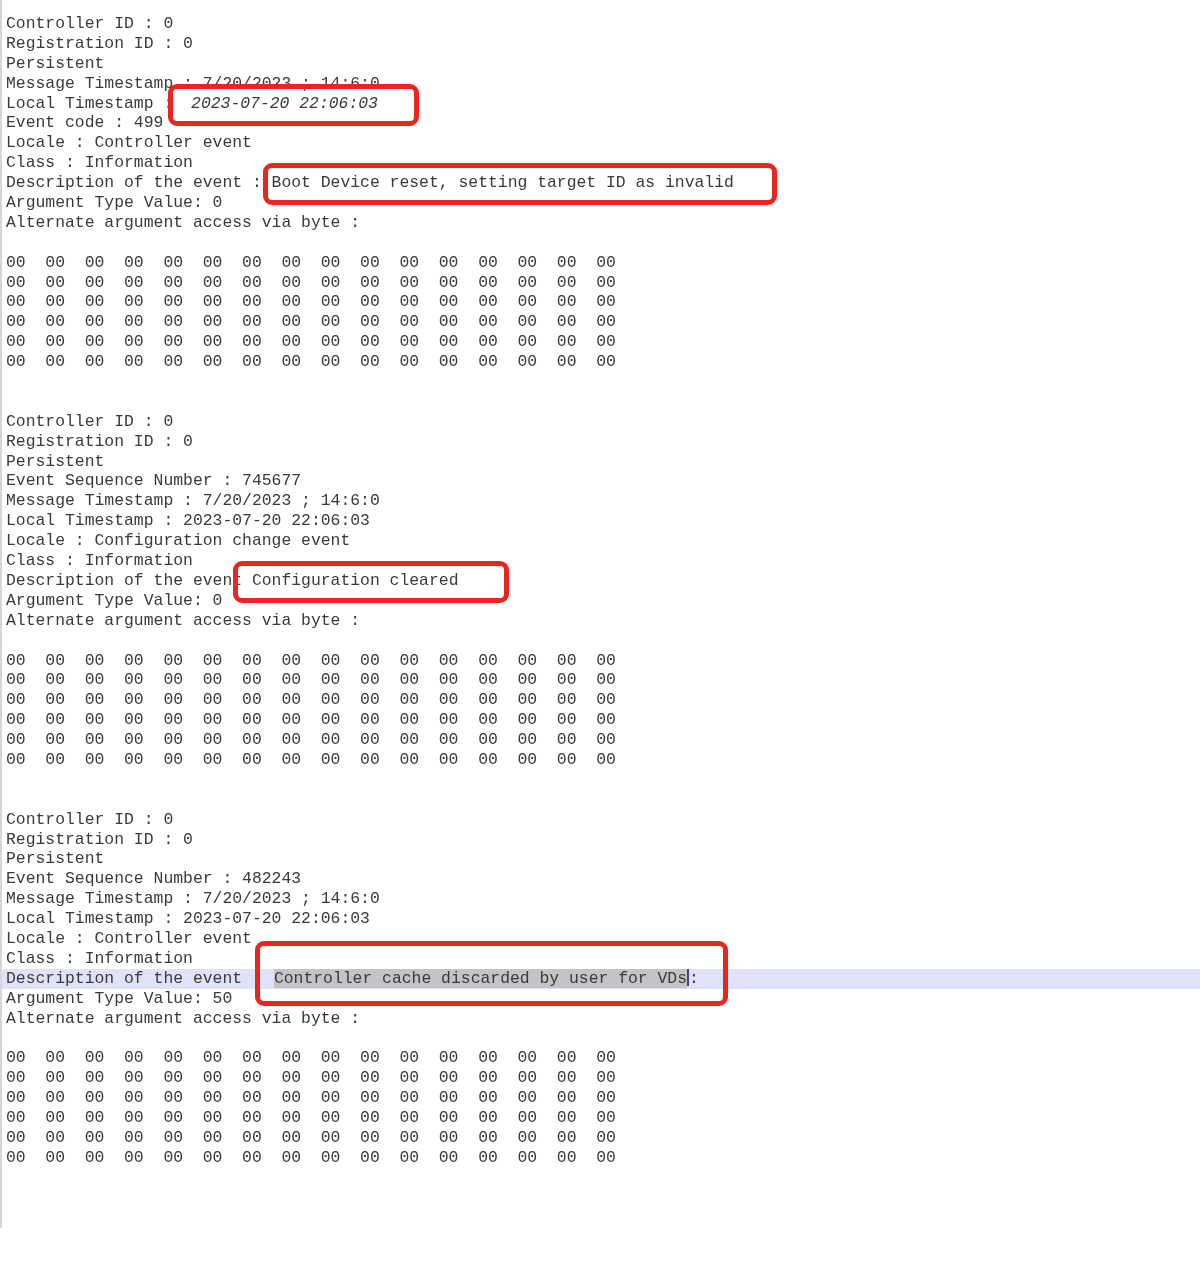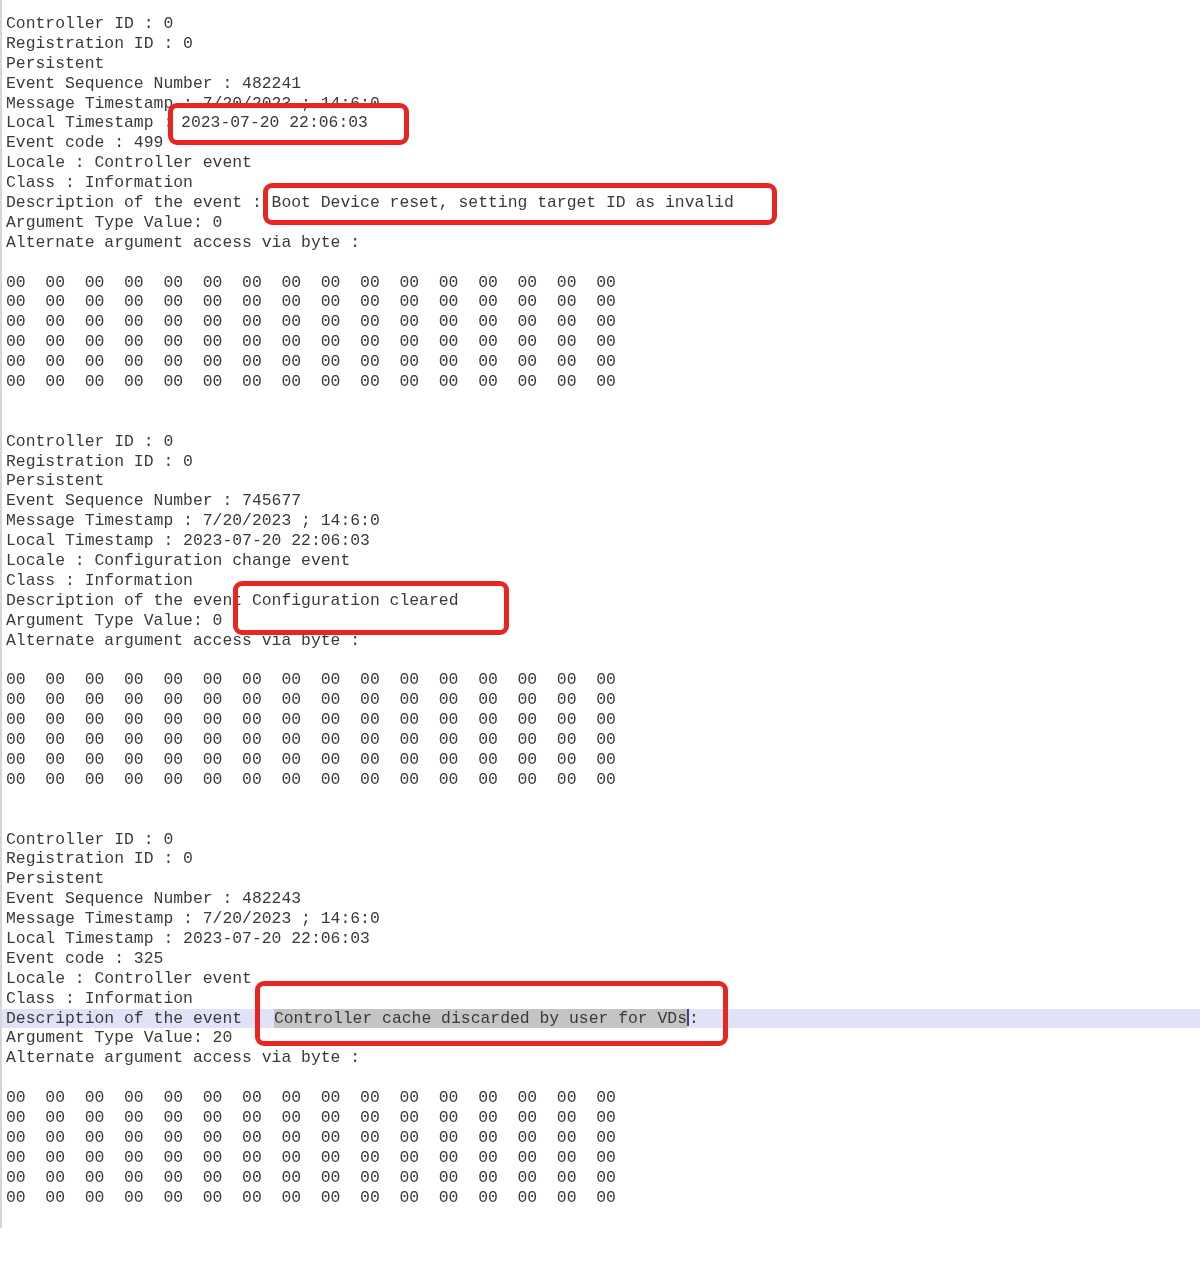--- a/index.html
+++ b/index.html
@@ -27,40 +27,39 @@
     overflow:visible;
   }
   .line.hl{ background:var(--hl,#e0e2f8); }
   .sel{ background:var(--sel,#c4c4c4); }
   .rb{
     border:5px solid var(--red,#e8251e);
     border-radius:9px;
     position:relative;
     display:inline;
   }
-  .rb1{ padding:5px 36px 8px 8px; margin:0 -41px 0 -15px; }
+  .rb1{ padding:5px 36px 8px 18px; margin:0 -41px 0 -15px;font-style:italic; }
   .rb2{ padding:5px 38px 8px 4px;  margin:0 -43px 13px -9px;  }
-  .rb3{ padding:5px 46px 20px 14px; margin:0 -51px 16px -19px; }
+  .rb3{ padding:5px 46px 8px 14px; margin:0 -51px 16px -19px; }
   .rb4{ padding:23px 24px 13px 14px; margin:0 -29px 0 3px; }
   .cursor{
     display:inline-block;
     width:2px;height:17px;
     background:var(--cursor,#4b3c8c);
     vertical-align:-3px;
   }
 </style>
 </head>
 <body>
 
 <div id="page" style="--text: #3a3a3a; --red: #e8251e; --hl: #e0e2f8; --sel: #c4c4c4; --edge: #d6d6d6; --cursor: #4b3c8c;">
   <div id="log-view">
       <div class="line"><span>Controller ID : 0</span></div>
       <div class="line"><span>Registration ID : 0</span></div>
       <div class="line"><span>Persistent</span></div>
-      <div class="line"><span>Event Sequence Number : 482241</span></div>
       <div class="line"><span>Message Timestamp : 7/20/2023 ; 14:6:0</span></div>
       <div class="line"><span>Local Timestamp : </span><span class="rb rb1"><span>2023-07-20 22:06:03</span></span></div>
       <div class="line"><span>Event code : 499</span></div>
       <div class="line"><span>Locale : Controller event</span></div>
       <div class="line"><span>Class : Information</span></div>
       <div class="line"><span>Description of the event : </span><span class="rb rb2"><span>Boot Device reset, setting target ID as invalid</span></span></div>
       <div class="line"><span>Argument Type Value: 0</span></div>
       <div class="line"><span>Alternate argument access via byte :</span></div>
       <div class="line"></div>
       <div class="line"><span>00  00  00  00  00  00  00  00  00  00  00  00  00  00  00  00</span></div>
@@ -90,25 +89,24 @@
       <div class="line"><span>00  00  00  00  00  00  00  00  00  00  00  00  00  00  00  00</span></div>
       <div class="line"><span>00  00  00  00  00  00  00  00  00  00  00  00  00  00  00  00</span></div>
       <div class="line"></div>
       <div class="line"></div>
       <div class="line"><span>Controller ID : 0</span></div>
       <div class="line"><span>Registration ID : 0</span></div>
       <div class="line"><span>Persistent</span></div>
       <div class="line"><span>Event Sequence Number : 482243</span></div>
       <div class="line"><span>Message Timestamp : 7/20/2023 ; 14:6:0</span></div>
       <div class="line"><span>Local Timestamp : 2023-07-20 22:06:03</span></div>
-      <div class="line"><span>Event code : 325</span></div>
       <div class="line"><span>Locale : Controller event</span></div>
       <div class="line"><span>Class : Information</span></div>
       <div class="line hl"><span>Description of the event </span><span class="rb rb4"><span class="sel">Controller cache discarded by user for VDs</span><span class="cursor"></span><span>:</span></span></div>
-      <div class="line"><span>Argument Type Value: 20</span></div>
+      <div class="line"><span>Argument Type Value: 50</span></div>
       <div class="line"><span>Alternate argument access via byte :</span></div>
       <div class="line"></div>
       <div class="line"><span>00  00  00  00  00  00  00  00  00  00  00  00  00  00  00  00</span></div>
       <div class="line"><span>00  00  00  00  00  00  00  00  00  00  00  00  00  00  00  00</span></div>
       <div class="line"><span>00  00  00  00  00  00  00  00  00  00  00  00  00  00  00  00</span></div>
       <div class="line"><span>00  00  00  00  00  00  00  00  00  00  00  00  00  00  00  00</span></div>
       <div class="line"><span>00  00  00  00  00  00  00  00  00  00  00  00  00  00  00  00</span></div>
       <div class="line"><span>00  00  00  00  00  00  00  00  00  00  00  00  00  00  00  00</span></div>
     </div>
 </div>

